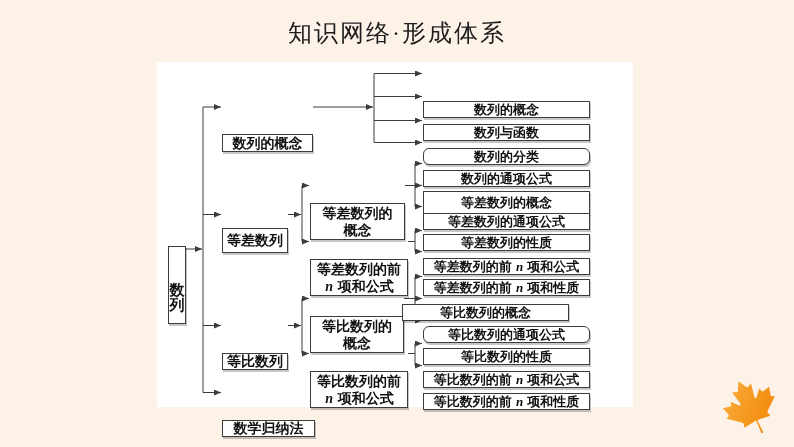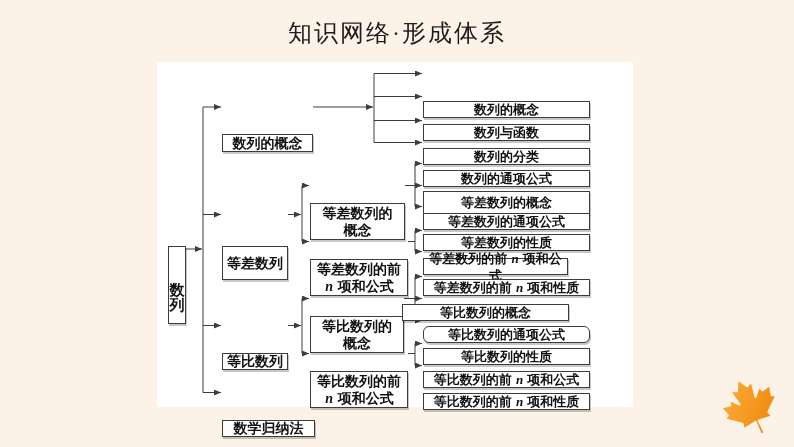--- a/index.html
+++ b/index.html
@@ -104,21 +104,21 @@
     </g>
   </svg>
 
   <div class="box root" style="left:168px;top:210px;width:18px;height:78px;">
     <span class="txt">数列</span>
   </div>
 
   <div class="box lvl1" style="left:222px;top:98px;width:91px;height:18px;">
     <span class="txt">数列的概念</span>
   </div>
-  <div class="box lvl1" style="left:222px;top:210px;width:66px;height:34px;text-align:center;">
+  <div class="box lvl1" style="left:222px;top:192px;width:66px;height:25px;text-align:center;">
     <span class="txt">等差数列</span>
   </div>
   <div class="box lvl1" style="left:222px;top:317px;width:66px;height:17px;">
     <span class="txt">等比数列</span>
   </div>
   <div class="box lvl1" style="left:222px;top:384px;width:93px;height:17px;">
     <span class="txt">数学归纳法</span>
   </div>
 
   <div class="box lvl2" style="left:310px;top:167px;width:95px;height:37px;">
@@ -137,36 +137,36 @@
     <span class="txt"><span>等比数列的前
 </span><span class="mvar">n</span><span> 项和公式</span></span>
   </div>
 
   <div class="box leaf" style="left:423px;top:65px;width:167px;height:17px;">
     <span class="txt">数列的概念</span>
   </div>
   <div class="box leaf" style="left:423px;top:88px;width:167px;height:17px;">
     <span class="txt">数列与函数</span>
   </div>
-  <div class="box leaf" style="left:423px;top:112px;width:167px;height:17px;">
+  <div class="box leaf" style="left:423px;top:112px;width:167px;height:17px;border-radius:6px;">
     <span class="txt">数列的分类</span>
   </div>
   <div class="box leaf" style="left:423px;top:134px;width:167px;height:17px;">
     <span class="txt">数列的通项公式</span>
   </div>
   <div class="box leaf" style="left:423px;top:155px;width:167px;height:23px;">
     <span class="txt">等差数列的概念</span>
   </div>
   <div class="box leaf" style="left:423px;top:177px;width:167px;height:17px;">
     <span class="txt">等差数列的通项公式</span>
   </div>
   <div class="box leaf" style="left:423px;top:198px;width:167px;height:17px;">
     <span class="txt">等差数列的性质</span>
   </div>
-  <div class="box leaf" style="left:423px;top:222px;width:145px;height:17px;">
+  <div class="box leaf" style="left:423px;top:222px;width:167px;height:17px;">
     <span class="txt"><span>等差数列的前 </span><span class="mvar">n</span><span> 项和公式</span></span>
   </div>
   <div class="box leaf" style="left:423px;top:243px;width:167px;height:17px;">
     <span class="txt"><span>等差数列的前 </span><span class="mvar">n</span><span> 项和性质</span></span>
   </div>
   <div class="box leaf" style="left:402px;top:268px;width:167px;height:17px;">
     <span class="txt">等比数列的概念</span>
   </div>
   <div class="box leaf" style="left:423px;top:290px;width:167px;height:17px;border-radius:6px;">
     <span class="txt">等比数列的通项公式</span>

